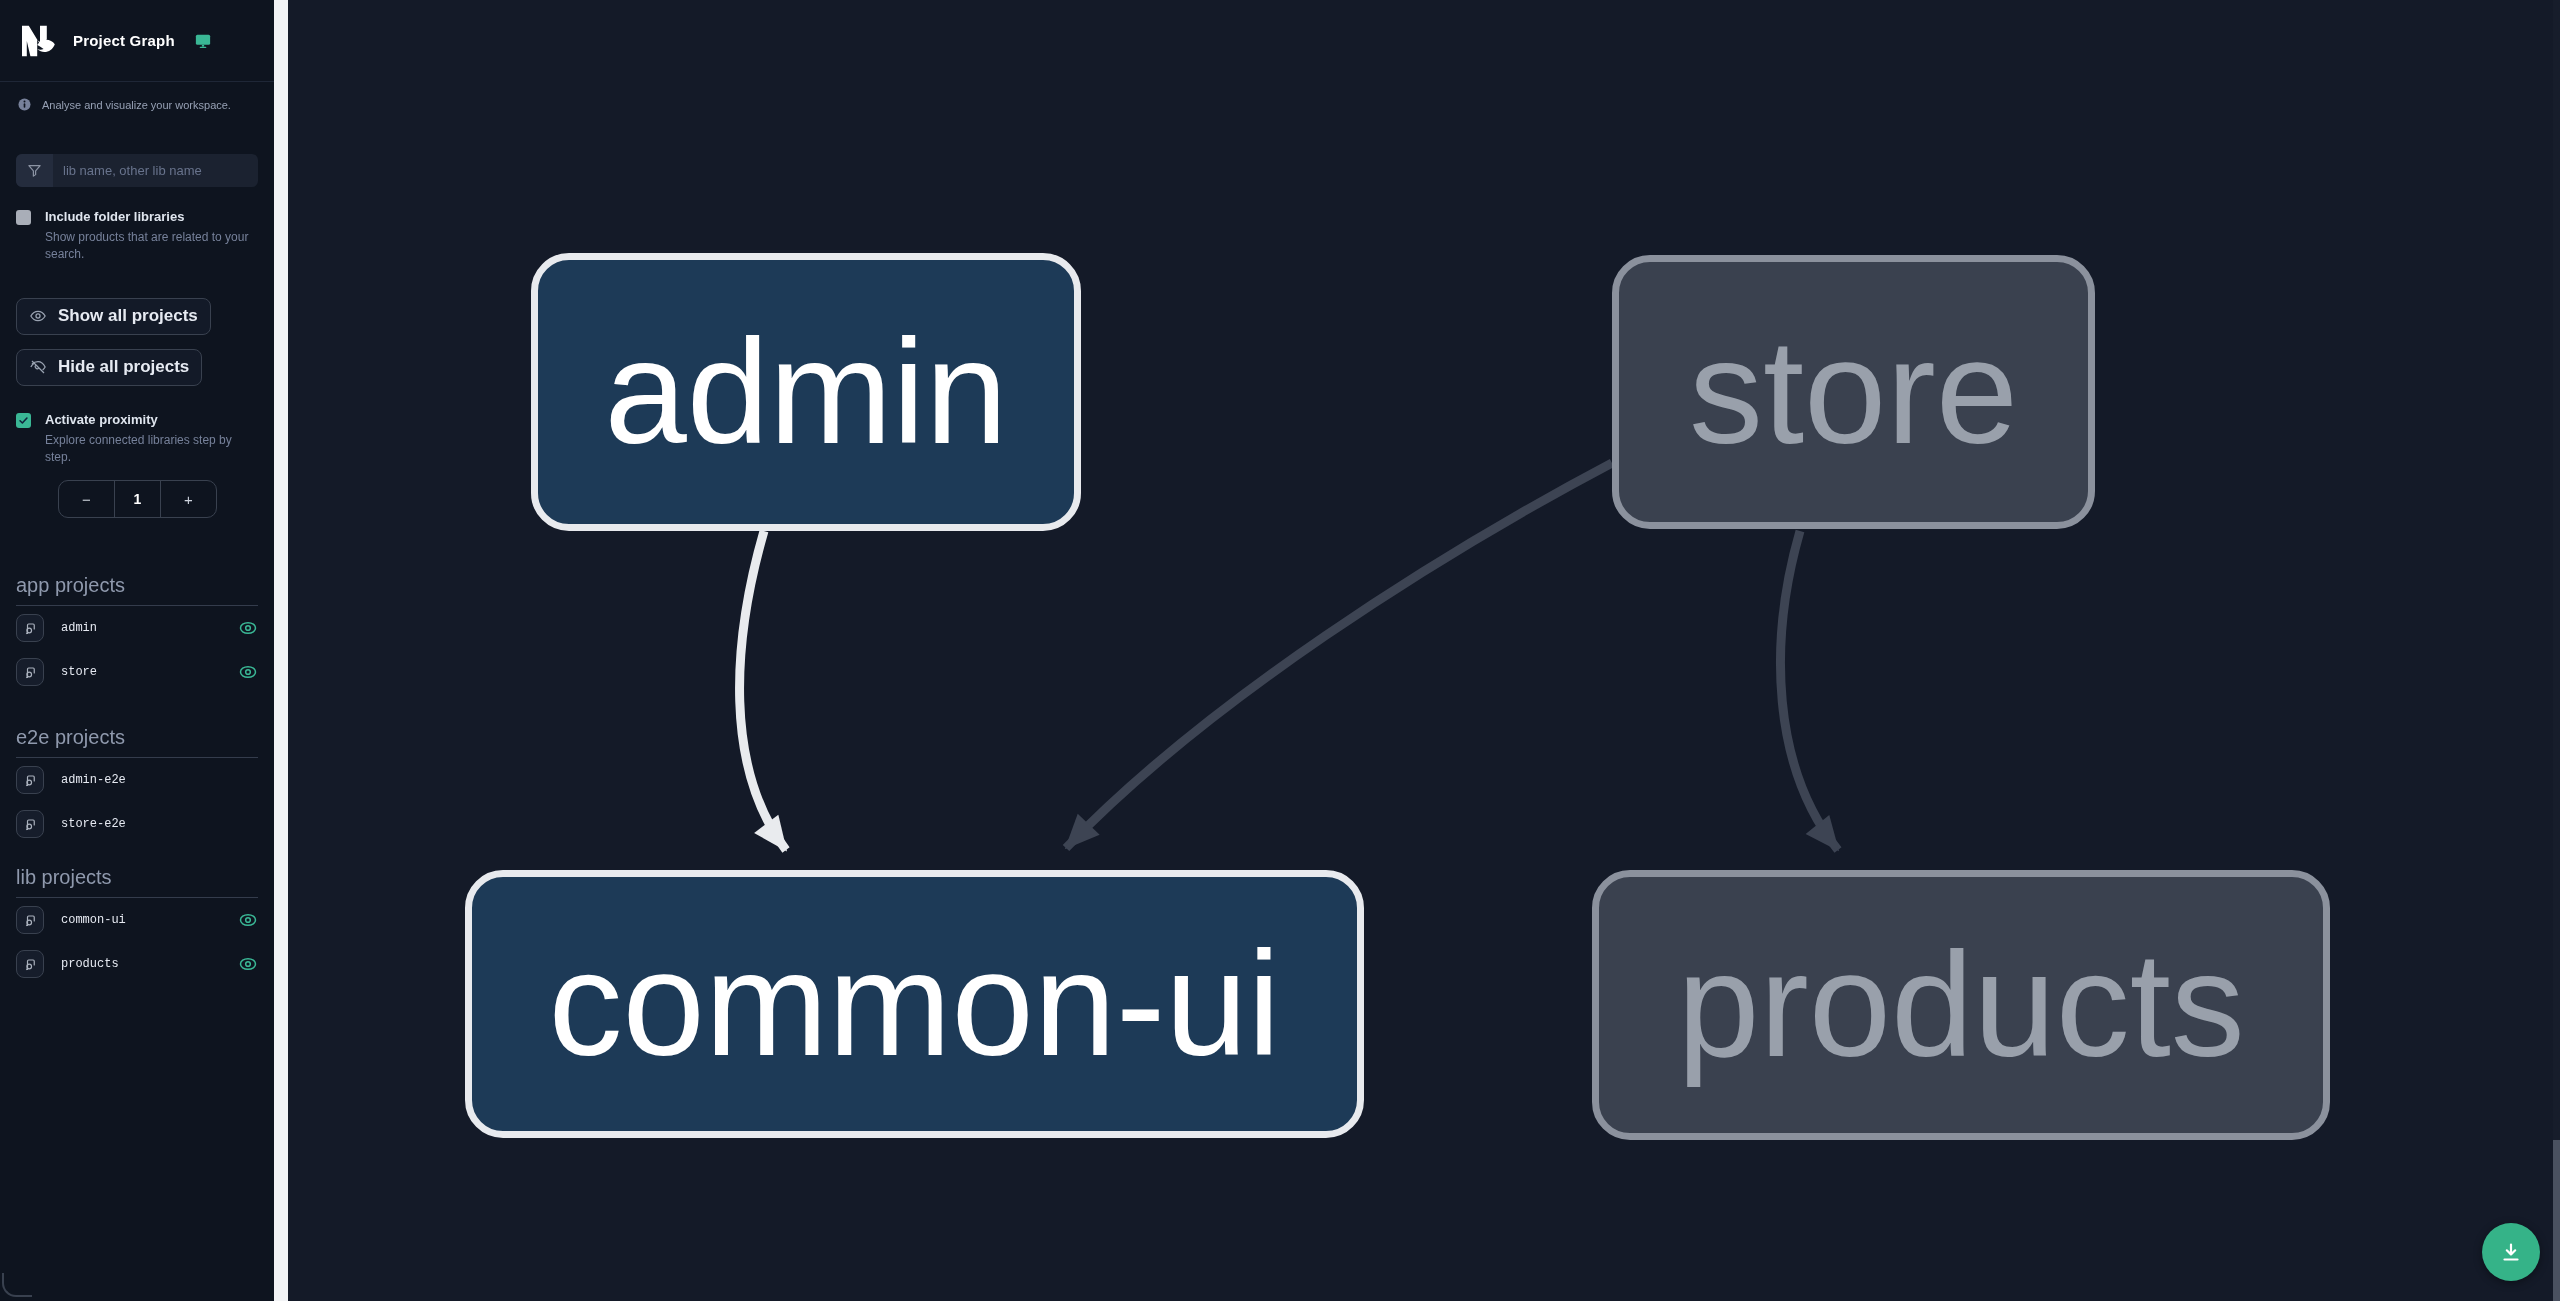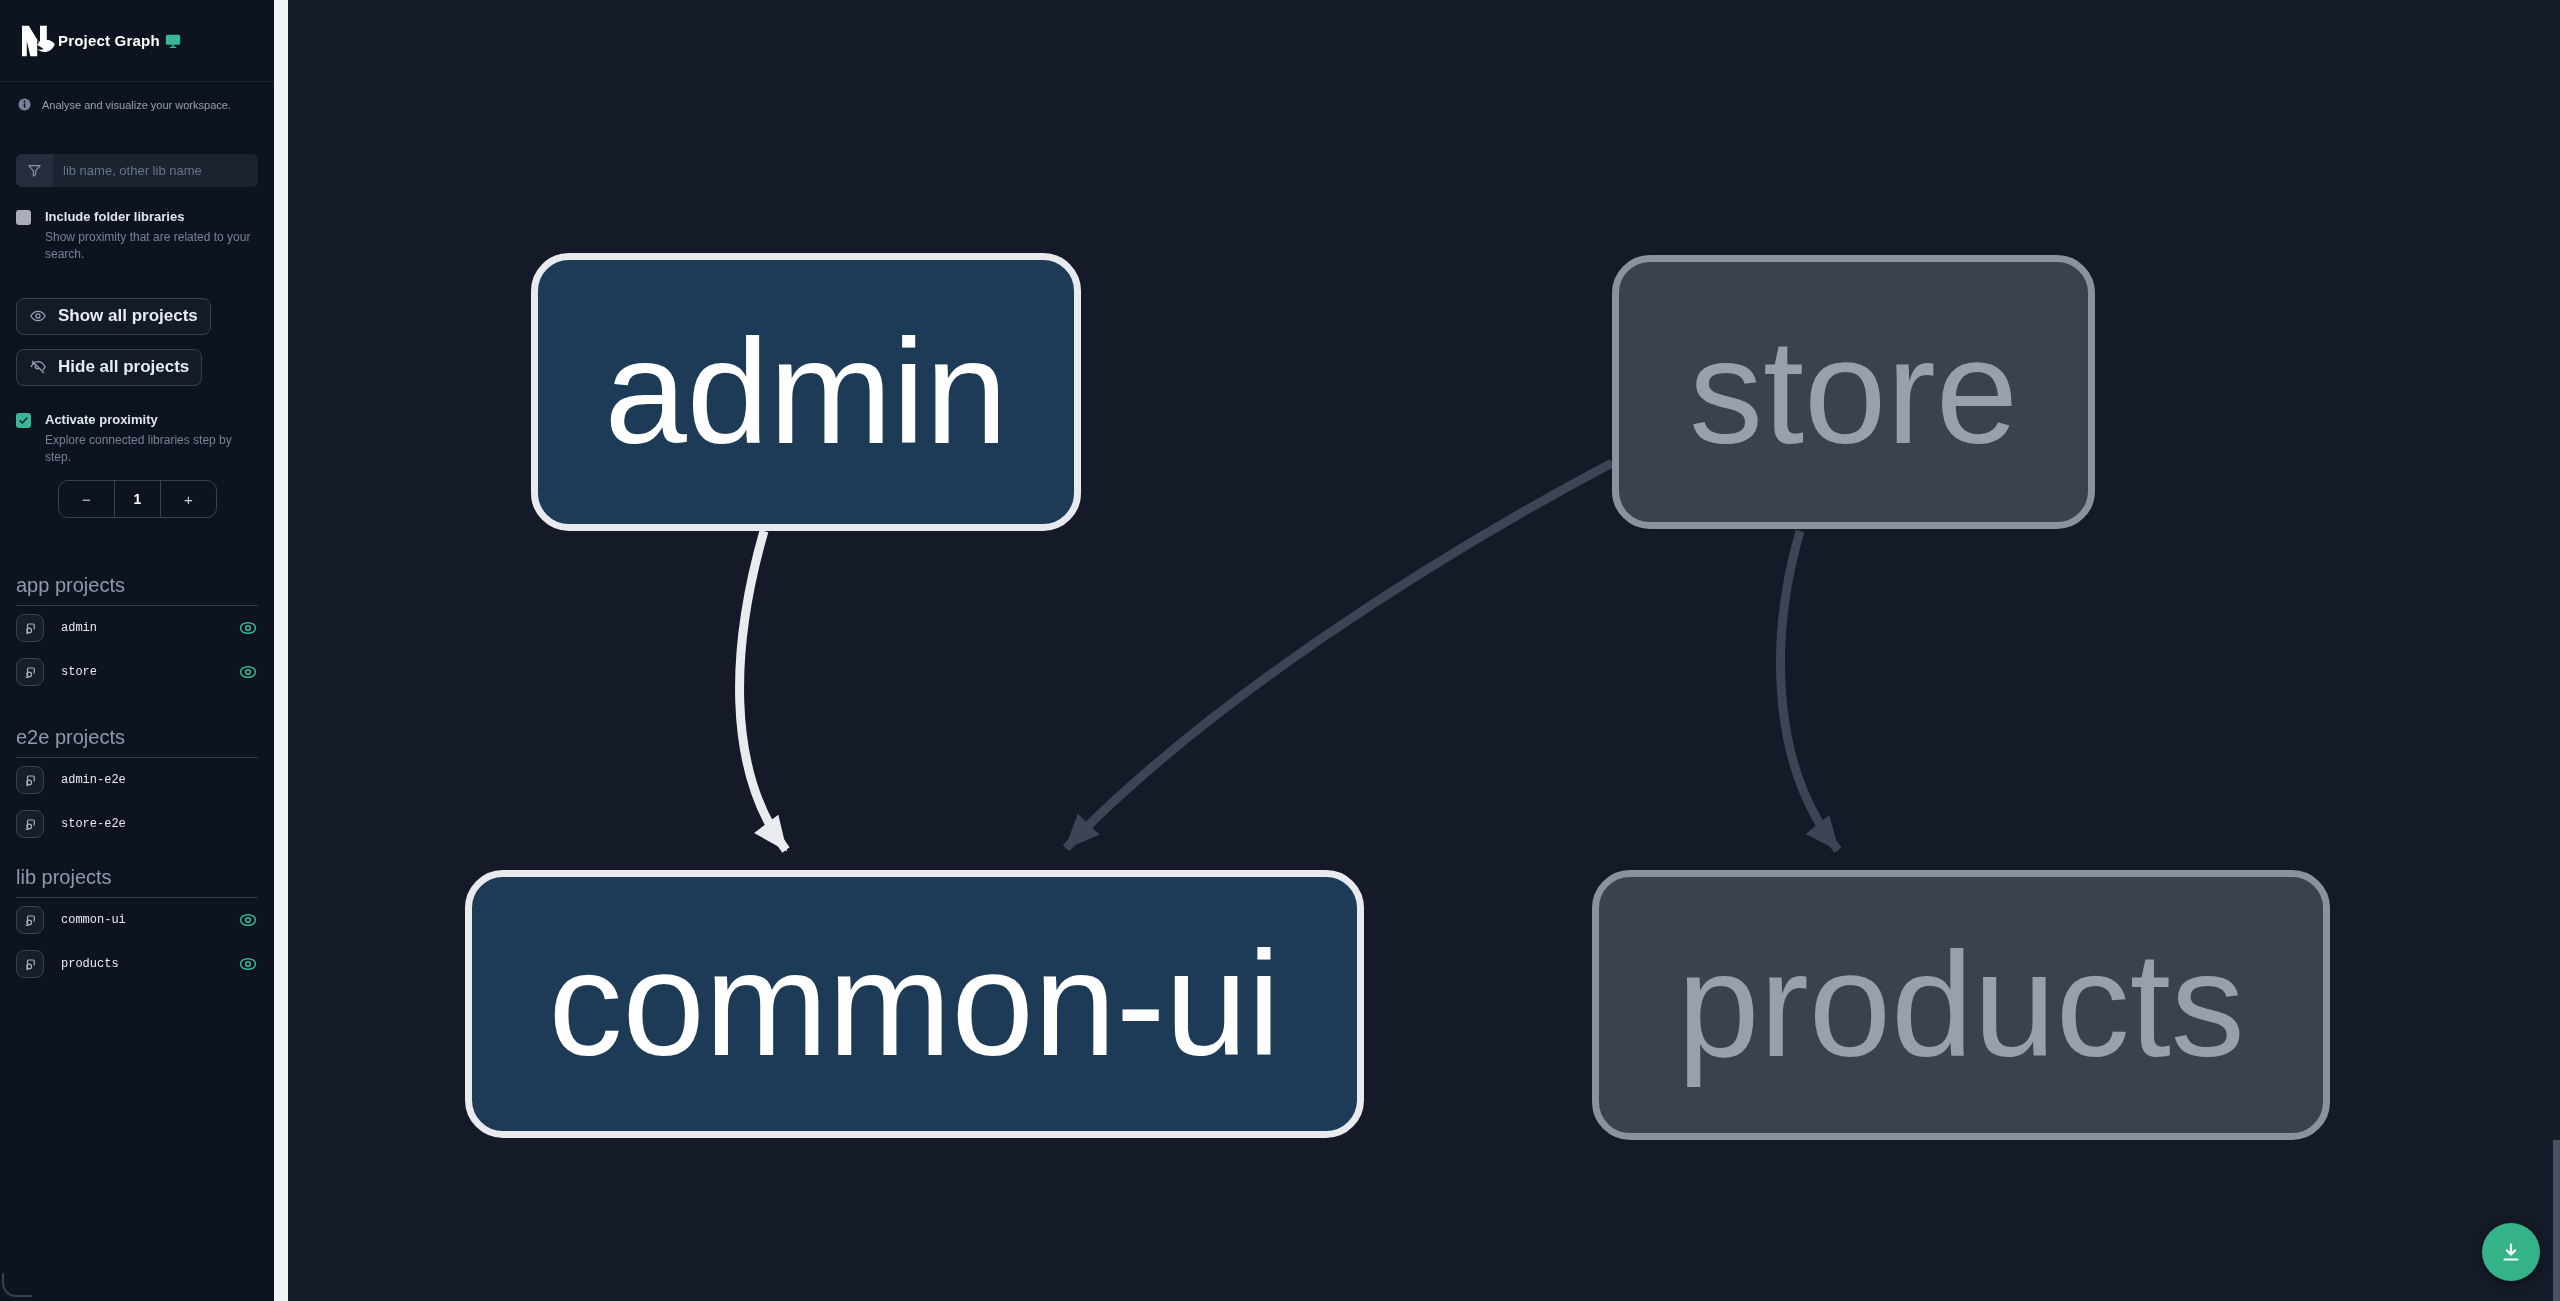--- a/index.html
+++ b/index.html
@@ -16,21 +16,21 @@
   .sidebar {
     position:absolute; left:0; top:0; width:274px; height:1301px;
     background:#0e141f;
     z-index:5;
   }
   .sidebar-divider {
     position:absolute; left:274px; top:0; width:14px; height:1301px;
     background:#f2f3f5; z-index:6;
   }
   .sb-header {
-    height:82px; display:flex; align-items:center; 
+    height:82px; display:flex; align-items:center; gap:15px;
     padding:0 18px; border-bottom:1px solid #1f2737;
   }
   .nx-logo { width:40px; height:40px; flex:0 0 auto; }
   .sb-title { font-size:15px; font-weight:700; color:#ffffff; letter-spacing:.2px; }
   .monitor-icon { width:18px; height:18px; margin-left:4px; }
 
   .tagline {
     margin-top:16px; padding:0 18px;
     display:flex; align-items:center; gap:11px;
     font-size:11px; color:#96a0b4;
@@ -192,21 +192,21 @@
         <path d="M2.5 3.5h15l-6 7v5l-3 2v-7z"></path>
       </svg>
     </div>
     <input type="text" placeholder="lib name, other lib name" style="">
   </div>
 
   <div class="optrow" style="margin-top:22px;">
     <span class="cb cb-gray"></span>
     <div>
       <div class="opt-label">Include folder libraries</div>
-      <div class="opt-desc">Show proximity that are related to your search.</div>
+      <div class="opt-desc">Show products that are related to your search.</div>
     </div>
   </div>
 
   <button class="sb-btn">
     <svg viewBox="0 0 24 24" fill="none" stroke="#9aa3b2" stroke-width="1.7">
       <path d="M2.5 12s3.5-6.2 9.5-6.2 9.5 6.2 9.5 6.2-3.5 6.2-9.5 6.2S2.5 12 2.5 12z"></path>
       <circle cx="12" cy="12" r="2.7"></circle>
     </svg>
     <span>Show all projects</span>
   </button>

